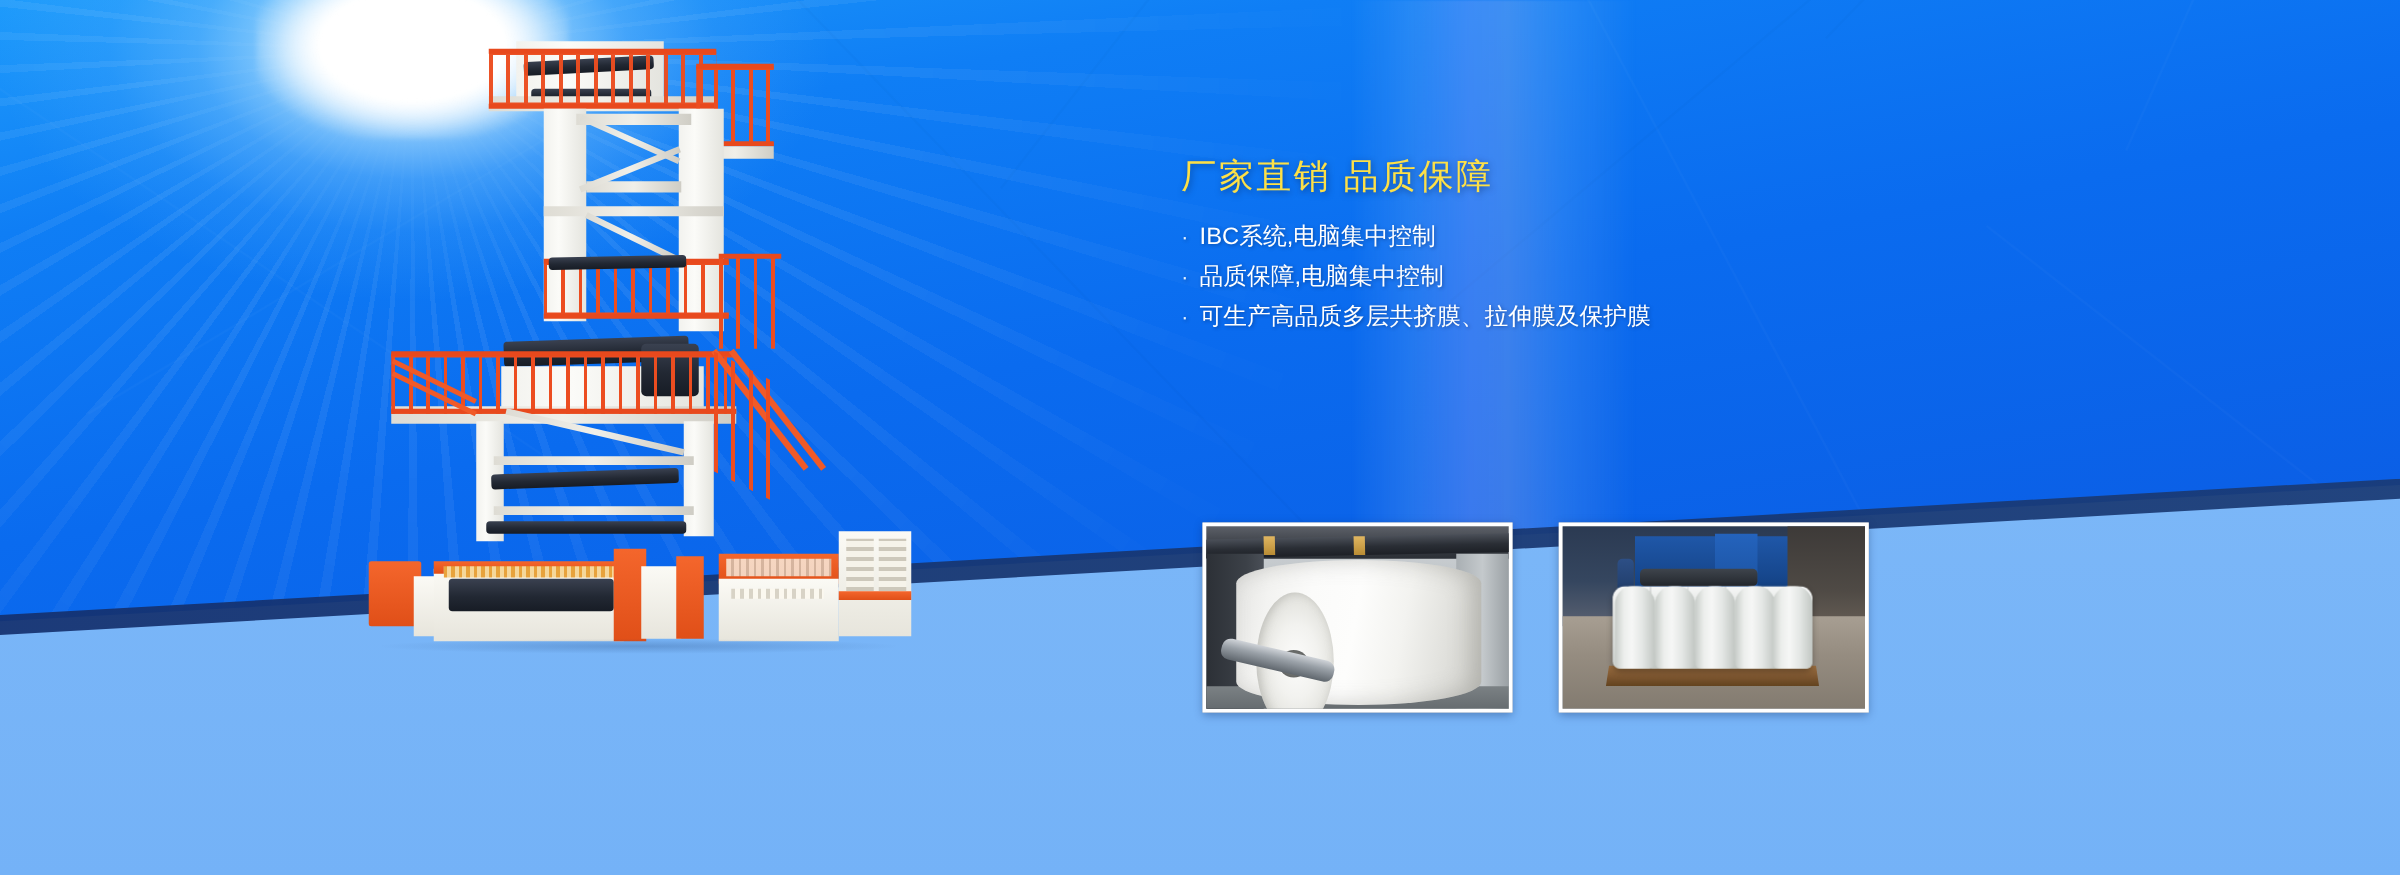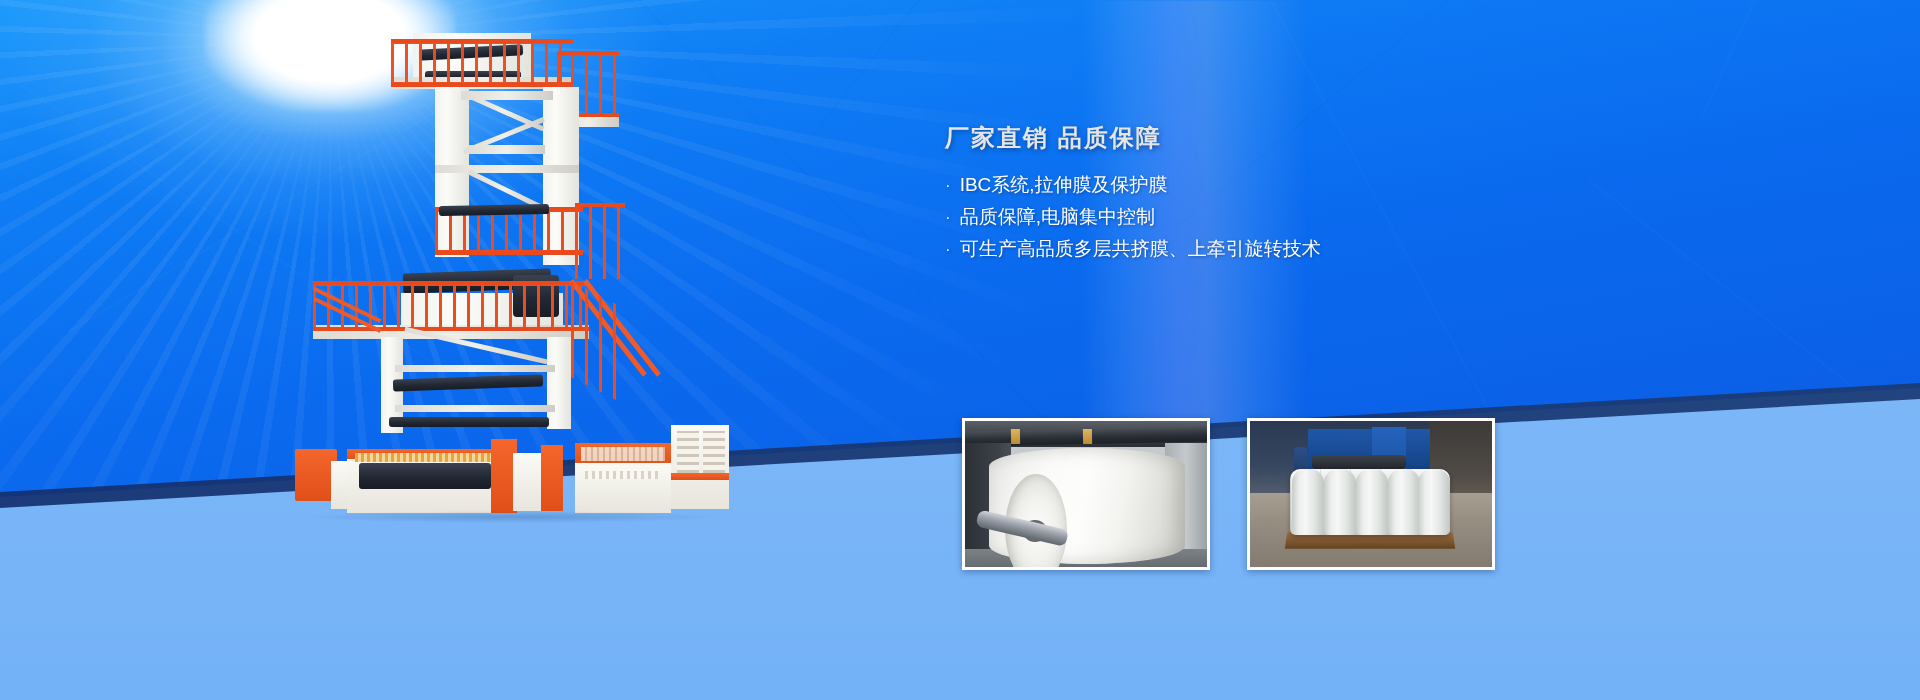--- a/index.html
+++ b/index.html
@@ -123,22 +123,22 @@
       2px 3px 5px rgba(3,28,78,.55);
   }
   .subtitle {
     margin-top:9px;
     font-size:25px; font-weight:400; letter-spacing:.2px; line-height:1.2;
     color:#f1f7ff; white-space:nowrap;
     text-shadow:1px 2px 4px rgba(3,28,78,.45);
   }
   .tagline {
     margin-top:26px;
-    font-size:24px; font-weight:700; letter-spacing:2px; line-height:1.2;
-    color:#e5e5e5; white-space:nowrap;
+    font-size:28px; font-weight:400; letter-spacing:2px; line-height:1.2;
+    color:#fde047; white-space:nowrap;
     text-shadow:1px 2px 5px rgba(3,28,78,.5);
   }
   .bullets { margin-top:22px; }
   .bullet {
     display:flex; align-items:baseline; gap:9px;
     font-size:19px; line-height:1; color:#ffffff; margin-bottom:13px;
     text-shadow:1px 1px 3px rgba(3,28,78,.45); white-space:nowrap;
   }
   .bullet .dot { font-size:17px; color:#eaf3ff; line-height:1; }
 
@@ -379,29 +379,29 @@
     <div class="m" style="left:20px; top:486px; width:412px; height:12px;
          background:radial-gradient(ellipse at 50% 50%, rgba(20,50,100,.22), rgba(20,50,100,0) 72%);"></div>
   </div>
 
   <div class="content">
     <div class="tagline">厂家直销   品质保障</div>
 
     <div class="bullets">
       <div class="bullet">
         <span class="dot">·</span>
-        <span>IBC系统,拉伸膜及保护膜</span>
+        <span>IBC系统,电脑集中控制</span>
       </div>
       <div class="bullet">
         <span class="dot">·</span>
         <span>品质保障,电脑集中控制</span>
       </div>
       <div class="bullet">
         <span class="dot">·</span>
-        <span>可生产高品质多层共挤膜、上牵引旋转技术</span>
+        <span>可生产高品质多层共挤膜、拉伸膜及保护膜</span>
       </div>
     </div>
   </div>
 
   <div class="photos">
 
     <div class="photo">
       <div class="inner p1-bg">
         <div class="p1-topbar"></div>
         <div class="p1-shaftbar"></div>

